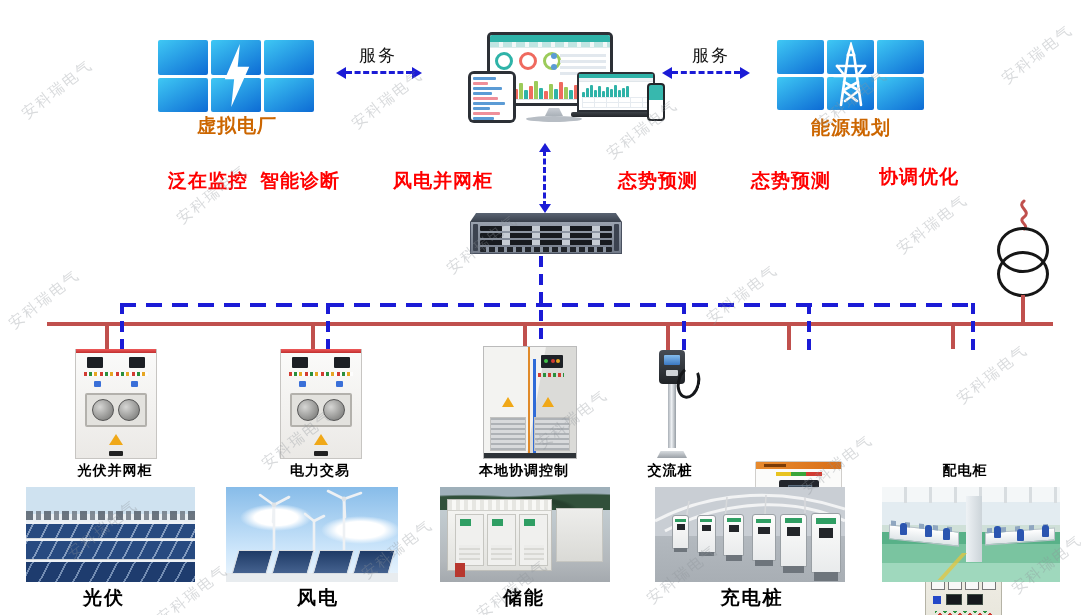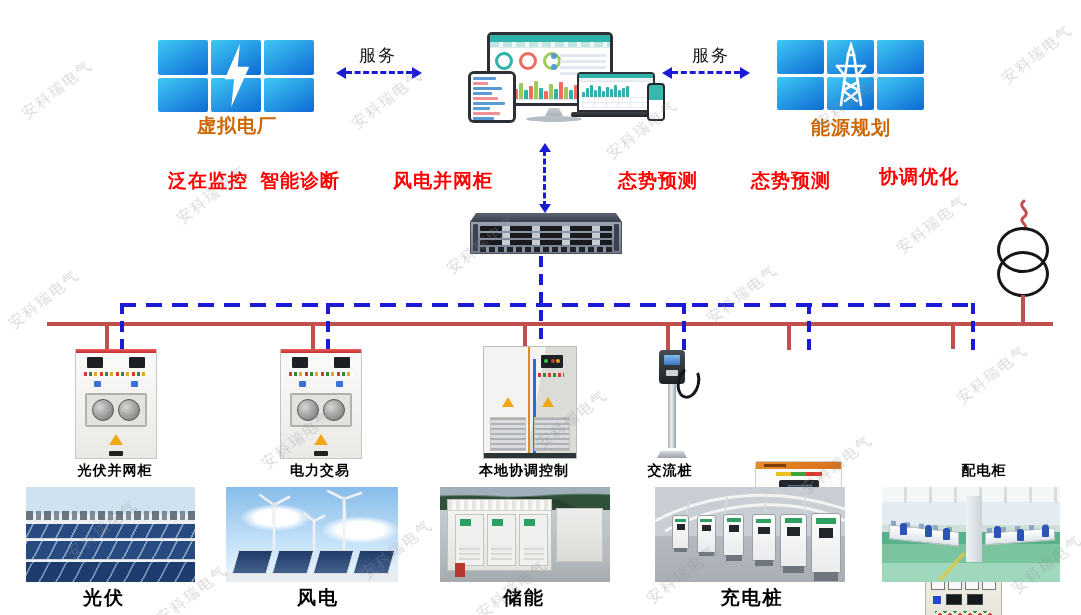--- a/index.html
+++ b/index.html
@@ -439,21 +439,21 @@
         <span class="scr"></span>
       </div>
     <div class="dist-grid"></div>
   </div>
 
   <div class="cl lbl-dev" style="left:115px;top:462px;">光伏并网柜</div>
   <div class="cl lbl-dev" style="left:320px;top:462px;">电力交易</div>
   <div class="cl lbl-dev" style="left:524px;top:462px;">本地协调控制</div>
   <div class="cl lbl-dev" style="left:670px;top:462px;">交流桩</div>
   <div class="cl lbl-dev" style="left:797px;top:462px;">直流桩</div>
-  <div class="cl lbl-dev" style="left:965px;top:462px;margin-left:19px;">配电柜</div>
+  <div class="cl lbl-dev" style="left:965px;top:462px;">配电柜</div>
 
   <div class="photo ph-pv" style="left:26px;width:169px;">
     <div class="skyline"></div>
       <div class="prow r1"></div>
       <div class="prow r2"></div>
       <div class="prow r3"></div>
   </div>
   <div class="photo ph-wind" style="left:226px;width:172px;">
     <div class="cloud" style="left:8%;top:18%;width:42%;height:28%;"></div>
     <div class="cloud" style="left:55%;top:30%;width:46%;height:30%;"></div>

